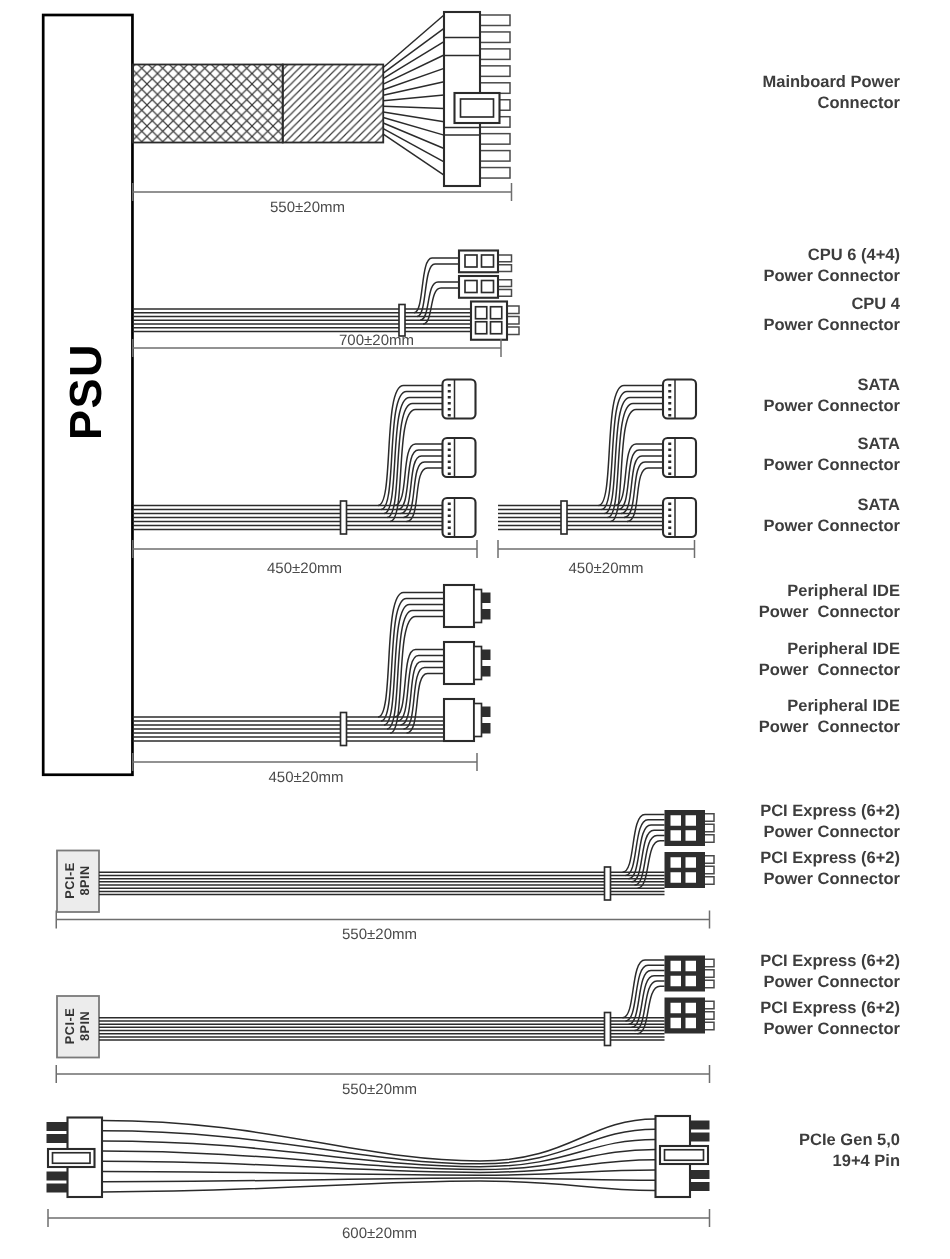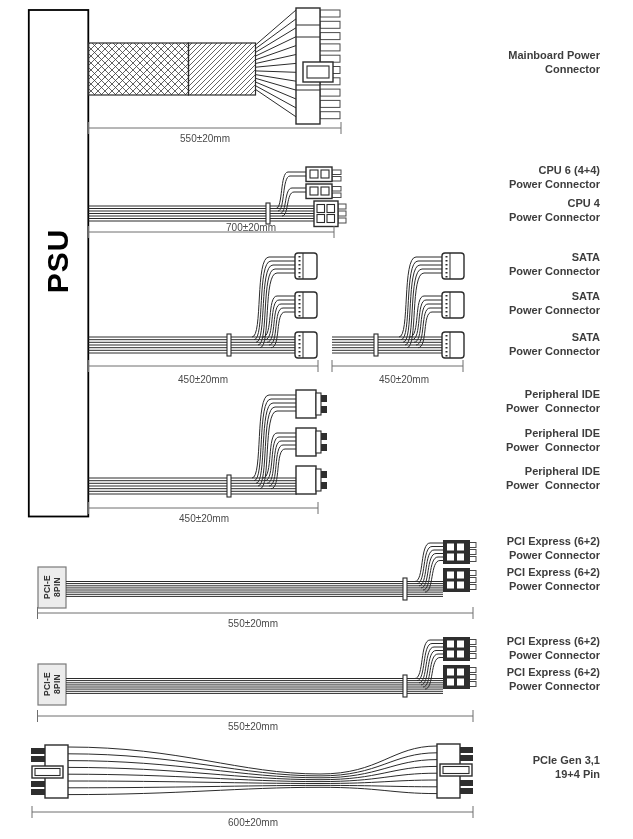--- a/index.html
+++ b/index.html
@@ -340,14 +340,14 @@
   <div class="conn-label" style="top:251px;"><div>SATA</div><div>Power Connector</div></div>
   <div class="conn-label" style="top:290px;"><div>SATA</div><div>Power Connector</div></div>
   <div class="conn-label" style="top:331px;"><div>SATA</div><div>Power Connector</div></div>
   <div class="conn-label" style="top:388px;"><div>Peripheral IDE</div><div>Power  Connector</div></div>
   <div class="conn-label" style="top:427px;"><div>Peripheral IDE</div><div>Power  Connector</div></div>
   <div class="conn-label" style="top:465px;"><div>Peripheral IDE</div><div>Power  Connector</div></div>
   <div class="conn-label" style="top:535px;"><div>PCI Express (6+2)</div><div>Power Connector</div></div>
   <div class="conn-label" style="top:566px;"><div>PCI Express (6+2)</div><div>Power Connector</div></div>
   <div class="conn-label" style="top:635px;"><div>PCI Express (6+2)</div><div>Power Connector</div></div>
   <div class="conn-label" style="top:666px;"><div>PCI Express (6+2)</div><div>Power Connector</div></div>
-  <div class="conn-label" style="top:754px;"><div>PCIe Gen 3,1</div><div>19+4 Pin</div></div>
+  <div class="conn-label" style="top:754px;"><div>PCIe Gen 5,0</div><div>19+4 Pin</div></div>
 </div>
 
 </body></html>

